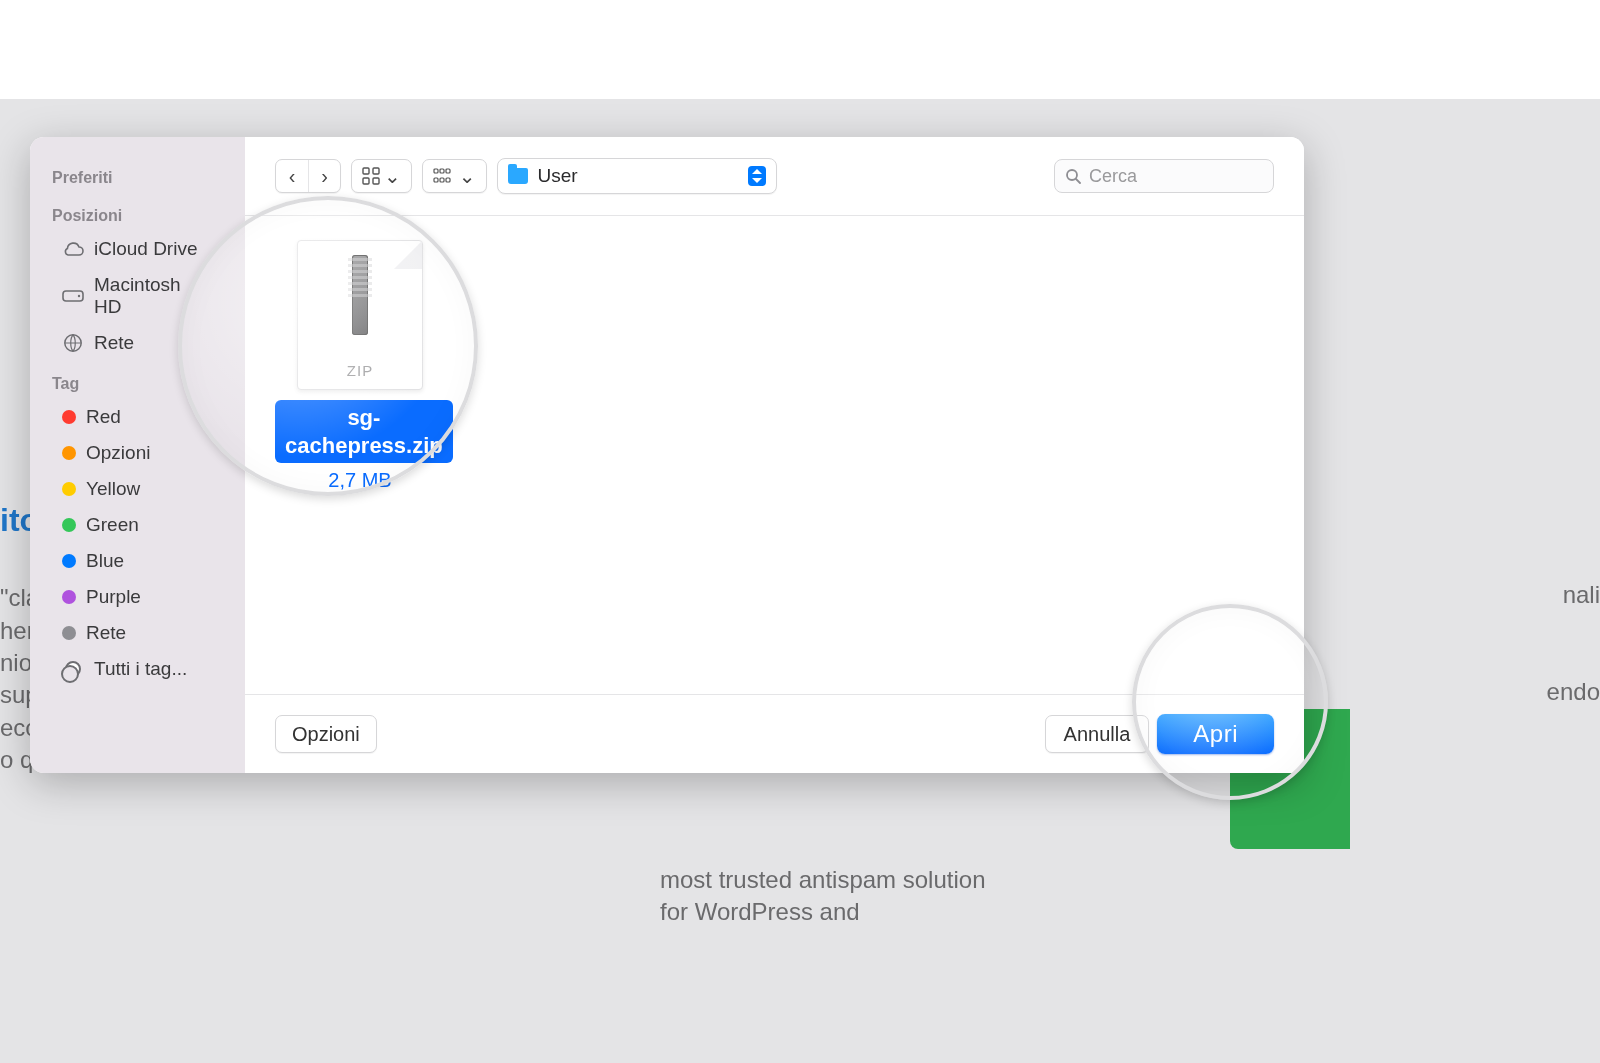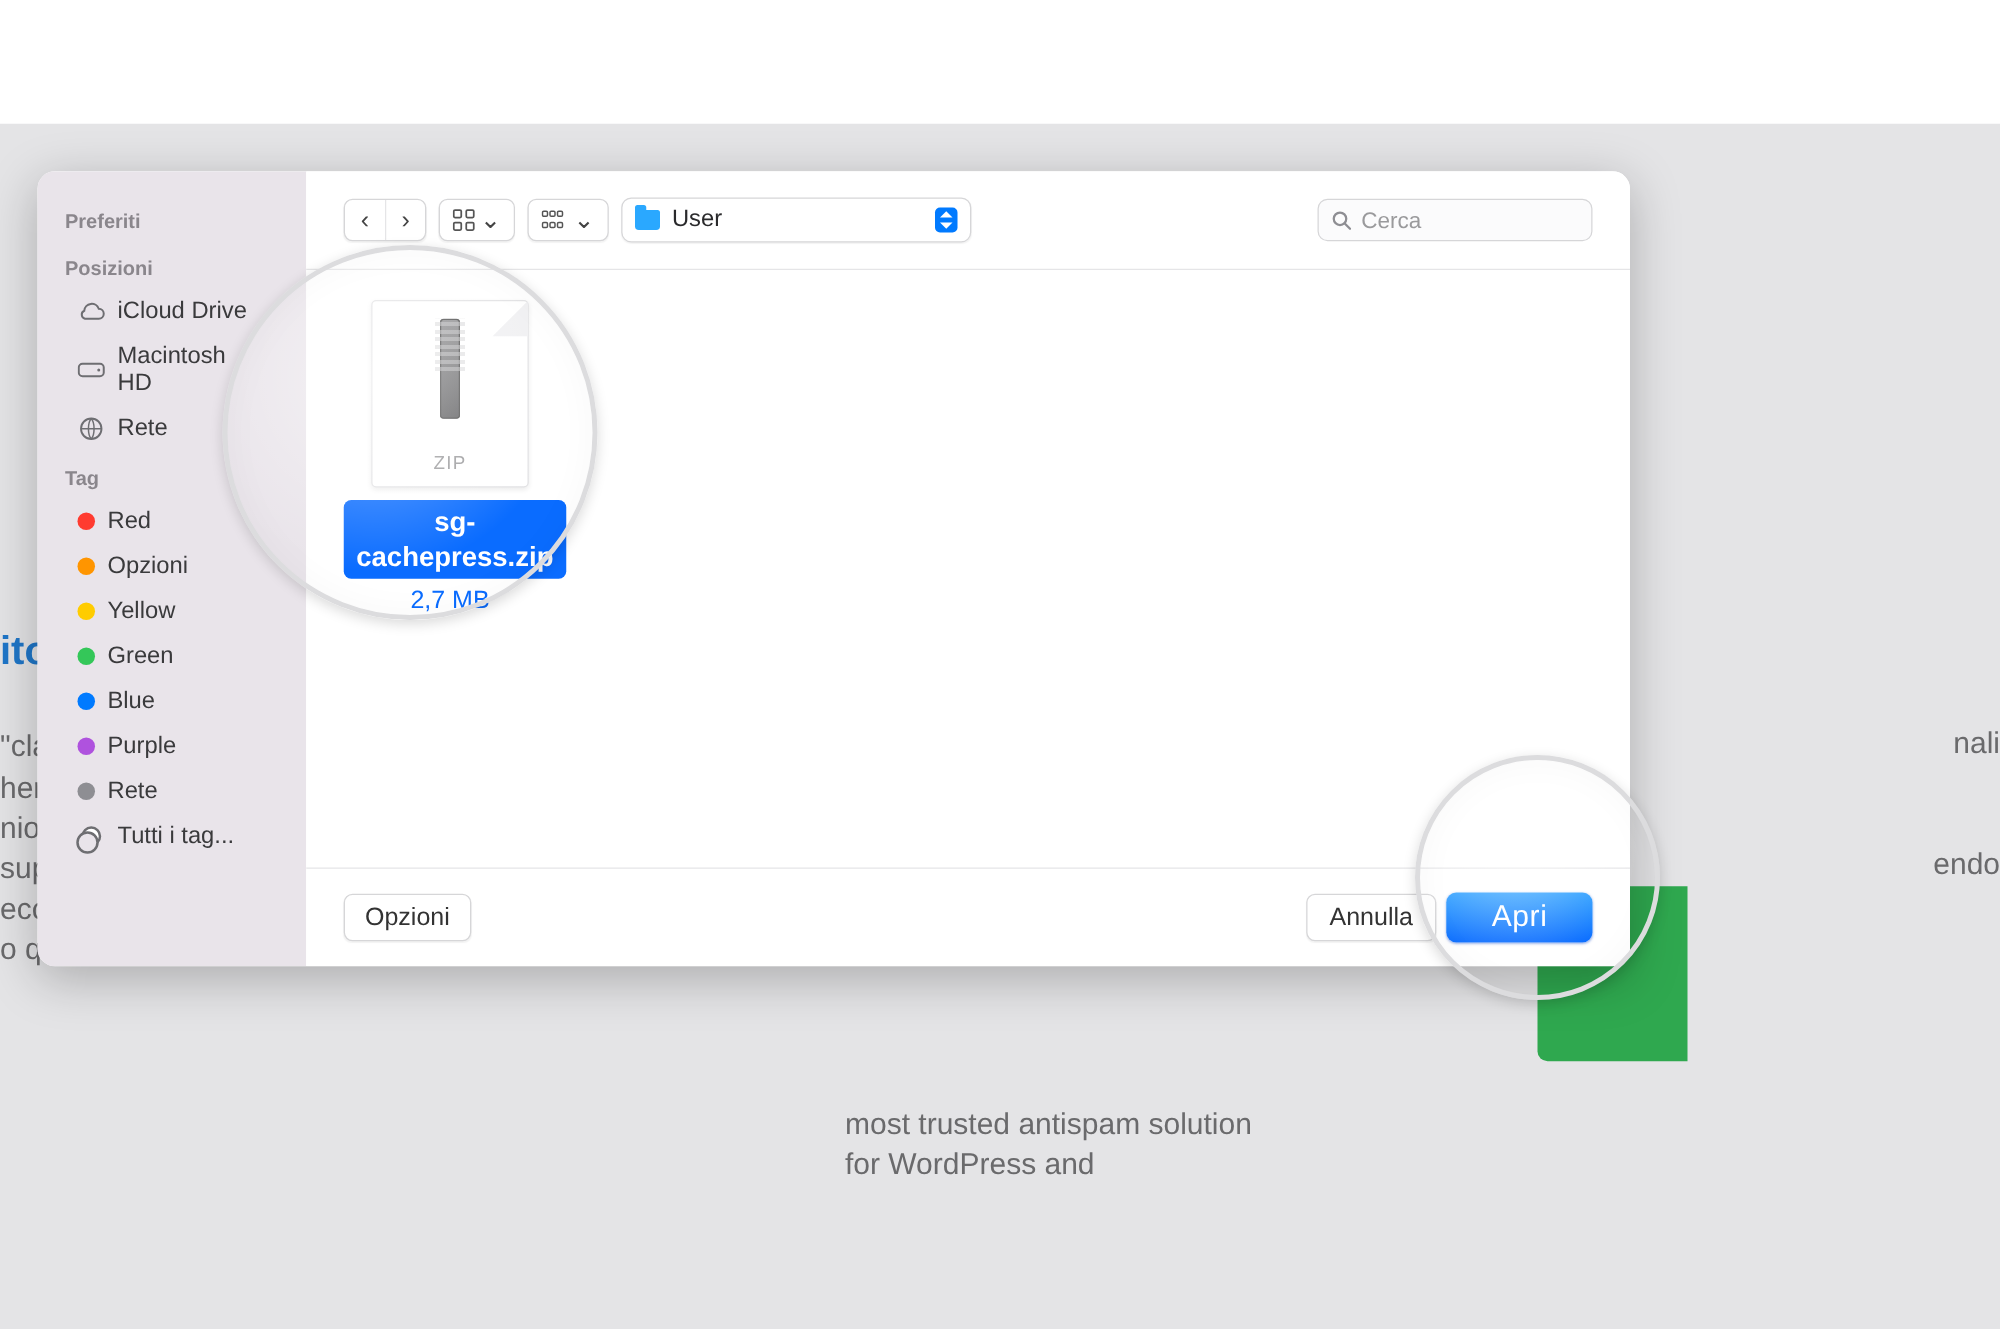--- a/index.html
+++ b/index.html
@@ -7,21 +7,21 @@
   body { background: #ffffff; position: relative; overflow: hidden; }
 
   .bg-gray {
     position: absolute; left: 0; right: 0; top: 99px; bottom: 0;
     background: #e4e4e6;
   }
   .bg-texts { position:absolute; color:#6a6a6c; font-size:24px; line-height:1.35; }
   .bg-left { left:0; top:400px; width:200px; text-align:left; }
   .bg-right { right:0; top:480px; width:100px; text-align:right; }
   .bg-ito { color:#1f76c8; font-size:32px; font-weight:600; }
-  .bg-below { position:absolute; left:676px; top:765px; width:360px; color:#6a6a6c; font-size:24px; line-height:1.35;margin-top:20px; }
+  .bg-below { position:absolute; left:660px; top:765px; width:360px; color:#6a6a6c; font-size:24px; line-height:1.35; }
   .bg-greenblob {
     position:absolute; right:250px; top:610px; width:120px; height:140px;
     background:#2fa84f; border-radius:8px 0 0 8px;
   }
 
   .dialog {
     position: absolute; left: 30px; top: 117px; width: 1274px; height: 636px;
     background: #ffffff; border-radius: 14px;
     box-shadow: 0 10px 40px rgba(0,0,0,0.25);
     display: flex; overflow: hidden; margin-top: 20px;

